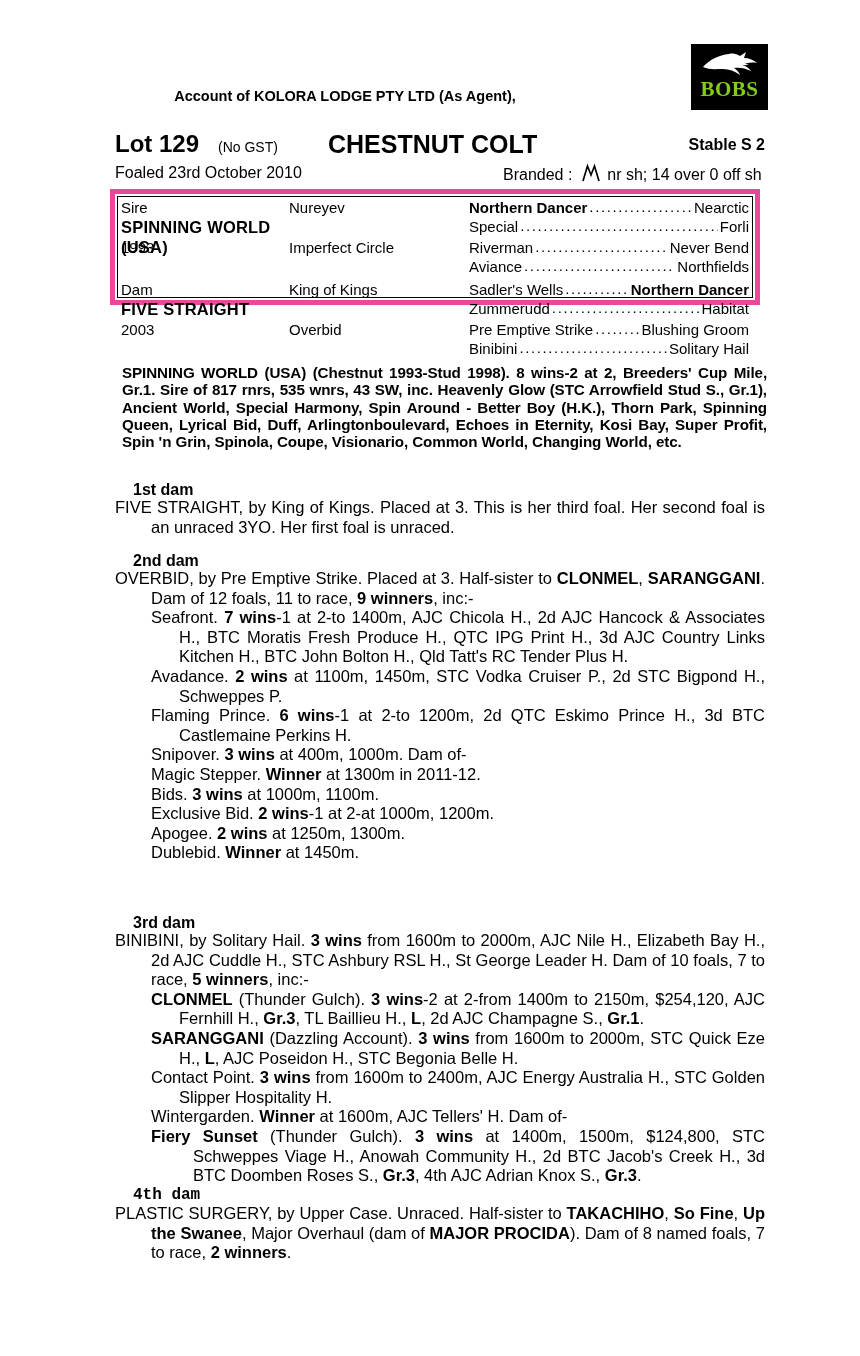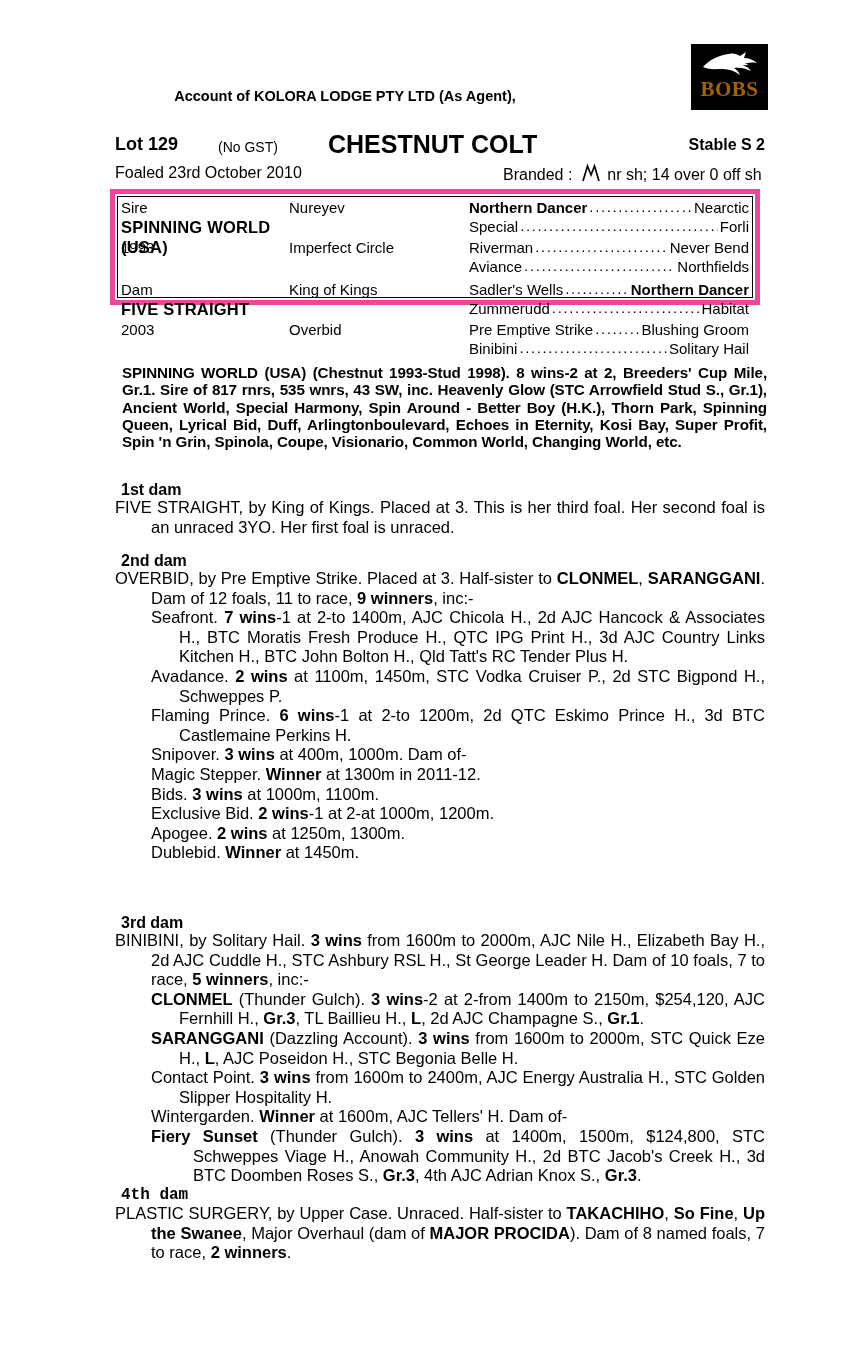--- a/index.html
+++ b/index.html
@@ -30,21 +30,21 @@
     width: 77px;
     height: 66px;
     background: #000000;
     display: flex;
     flex-direction: column;
     align-items: center;
     justify-content: flex-start;
   }
   .logo-horse { margin-top: 5px; }
   .logo-text {
-    color: #a16207;
+    color: #84cc16;
     font-family: "Liberation Serif", serif;
     font-weight: bold;
     font-size: 21px;
     letter-spacing: 0.5px;
     line-height: 1;
     margin-top: 2px;
   }
 
   
   .account {
@@ -58,21 +58,21 @@
   }
   .lot-row {
     position: absolute;
     left: 115px;
     top: 130px;
     width: 650px;
     height: 30px;
   }
   .lot-num {
     position: absolute; left: 0; top: 0;
-    font-weight: bold; font-size: 18px; line-height: 28px;
+    font-weight: bold; font-size: 24px; line-height: 28px;
   }
   .no-gst {
     position: absolute; left: 103px; top: 7px;
     font-size: 14px; line-height: 20px;
   }
   .colour-sex {
     position: absolute; left: 213px; top: 0;
     font-weight: bold; font-size: 25px; line-height: 28px;
   }
   .stable {
@@ -160,21 +160,21 @@
     font-size: 15.2px;
     line-height: 17.3px;
     text-align: justify;
     text-justify: inter-word;
     letter-spacing: -0.1px;
   }
 
   
   .dam-head {
     position: absolute;
-    left: 121px;
+    left: 133px;
     font-weight: bold;
     font-size: 16px;
     line-height: 19px;
     text-align: right;
   }
   .dam-body {
     position: absolute;
     left: 115px;
     width: 650px;
     font-size: 16.5px;

